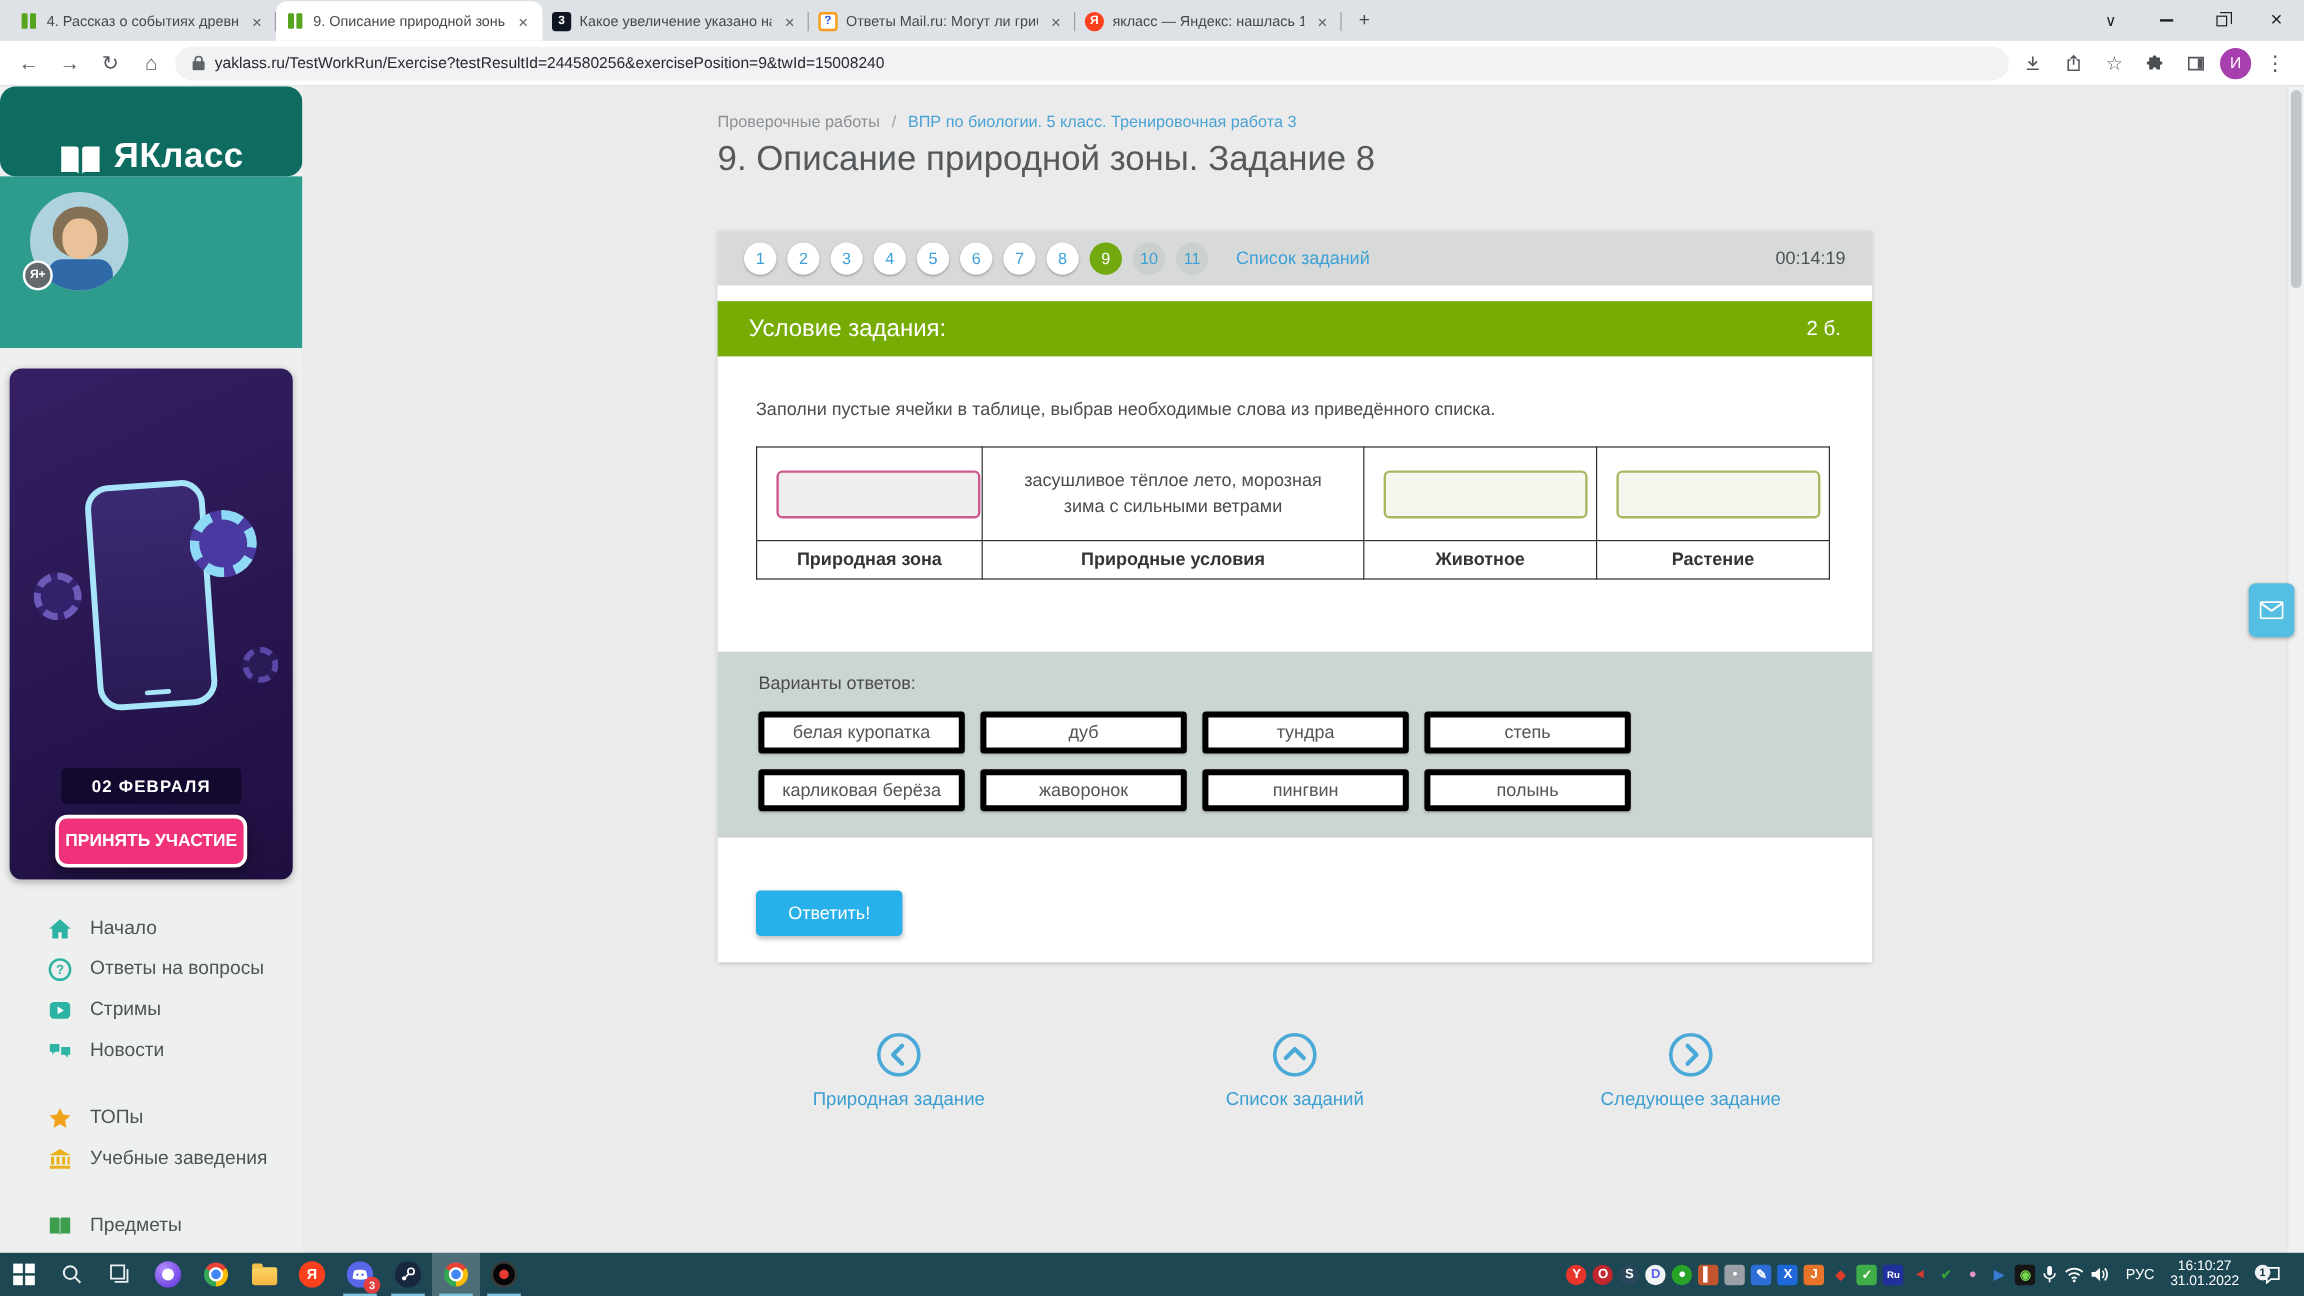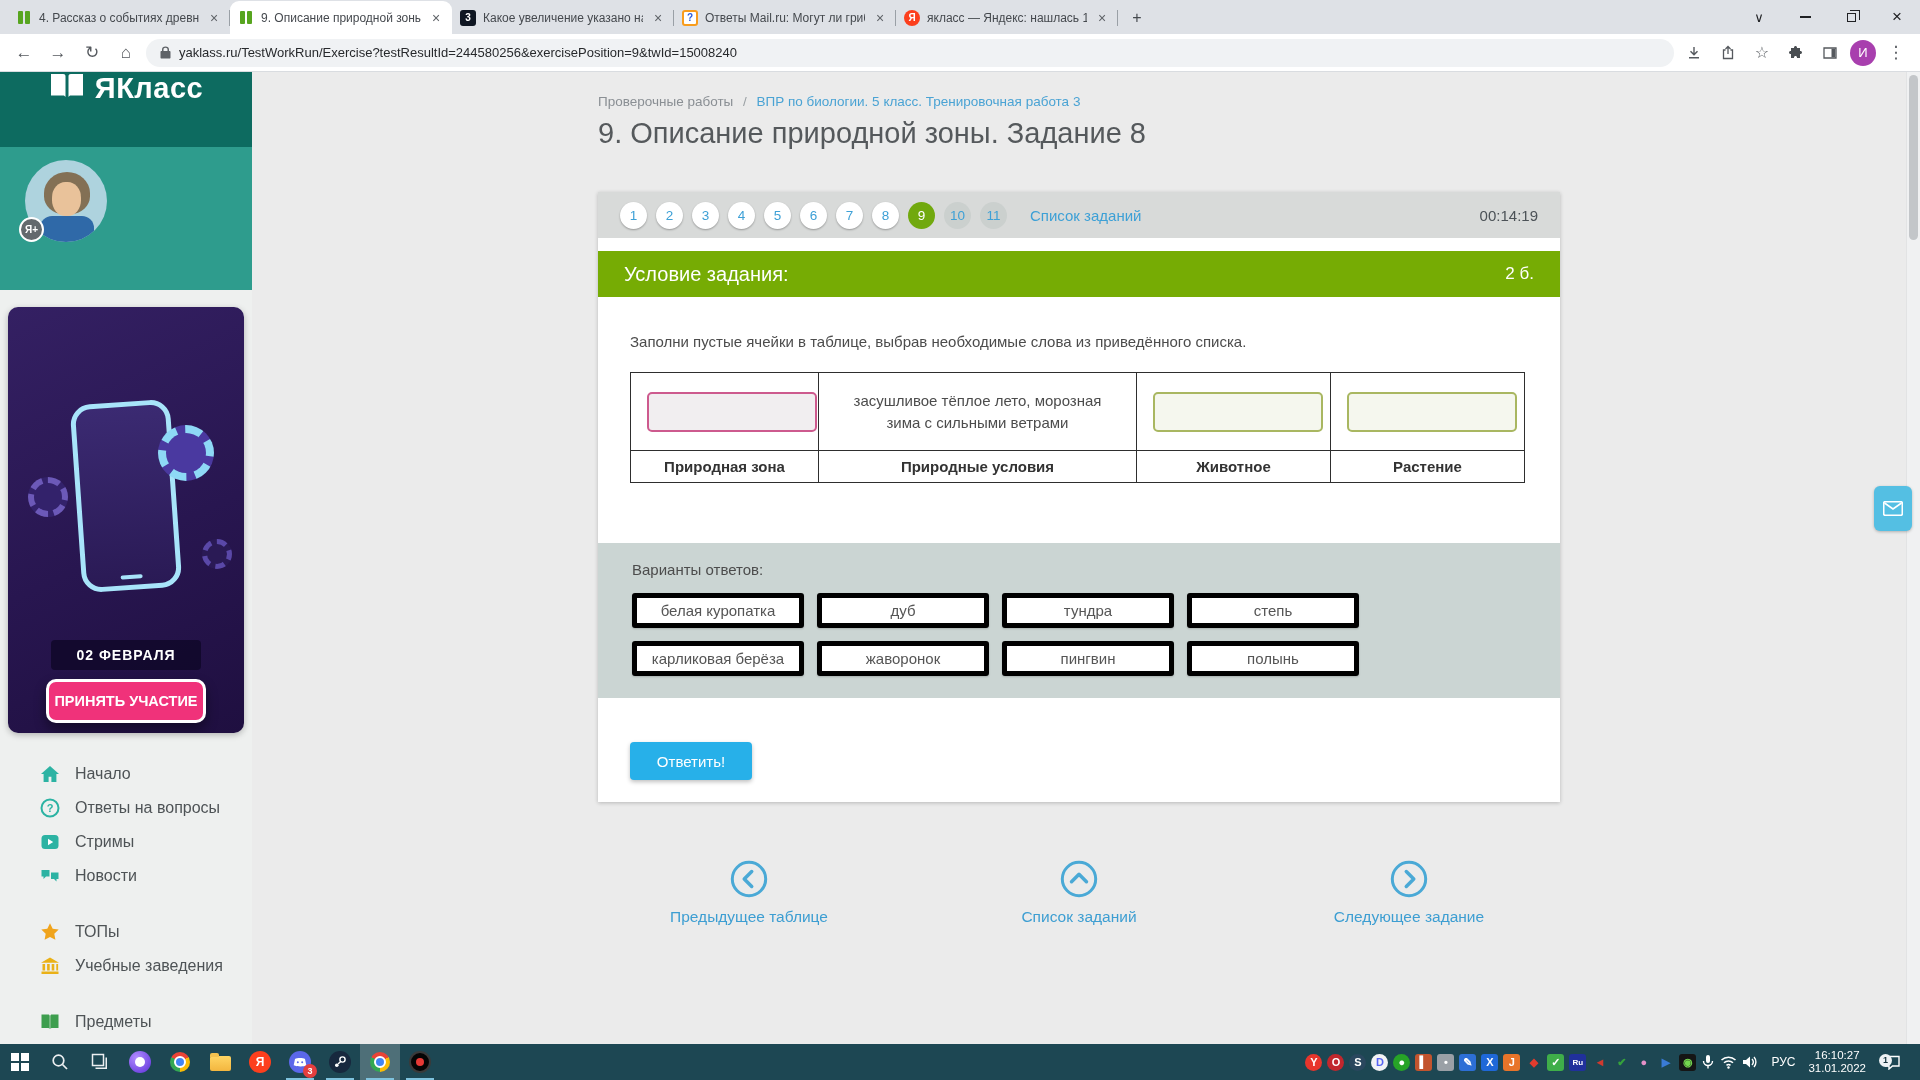--- a/index.html
+++ b/index.html
@@ -29,21 +29,21 @@
   .toolbar { height:38px; background:#fff; border-bottom:1px solid #d9dce0; display:flex; align-items:center; padding:0 10px; gap:6px; }
   .tbic { width:28px; height:28px; font-size:17px; color:#55595e; border-radius:50%; cursor:pointer; }
   .urlpill { flex:1; height:28px; background:#f0f2f4; border-radius:14px; display:flex; align-items:center; padding:0 14px; gap:8px; }
   .urltext { font-size:13px; color:#27292c;text-align:center; }
   .avatar-mini { width:26px; height:26px; border-radius:50%; background:#a83fae; color:#fff; font-size:13px; cursor:pointer; }
 
   
   #page { position:absolute; top:72px; left:0; right:0; bottom:36px; display:flex; }
 
   #sidebar { width:252px; flex:0 0 252px; background:#eef0ef; display:flex; flex-direction:column; }
-  .logo-block { height:75px; background:#0d6b60; display:flex; align-items:flex-start; justify-content:center; gap:10px; }
+  .logo-block { height:75px; background:#0d6b60; display:flex; align-items:flex-end; justify-content:center; gap:10px;border-radius:13px; }
   .logo-text { color:#fff; font-size:29px; font-weight:600; letter-spacing:.5px; }
   .profile-block { height:143px; background:#2e9c8d; position:relative; color:#fff; }
   .avatar-big { position:absolute; left:25px; top:13px; width:82px; height:82px; border-radius:50%; background:#aed3de; overflow:hidden; }
   .av-hair { position:absolute; left:19px; top:12px; width:46px; height:42px; background:#837055; border-radius:50% 50% 42% 42%; }
   .av-face { position:absolute; left:27px; top:22px; width:29px; height:34px; background:#e9c29a; border-radius:46%; }
   .av-body { position:absolute; left:15px; top:56px; width:54px; height:28px; background:#2f69a8; border-radius:12px 12px 0 0; }
   .plus-badge { position:absolute; left:-6px; bottom:0; width:25px; height:25px; border-radius:50%; background:#63696d; border:2px solid #fff; color:#fff; font-size:10px; font-weight:bold; }
   .pinfo { position:absolute; left:118px; top:15px; }
   .uname { font-size:15px; color:#e9f6f2; }
   .prow { display:flex; align-items:center; gap:8px; margin-top:9px; }
@@ -370,21 +370,21 @@
           <button class="answer-btn">Ответить!</button>
         </div>
       </div>
 
       <div class="bottom-nav">
         <div class="bnav">
           <svg width="38" height="38" viewBox="0 0 28 28">
               <circle cx="14" cy="14" r="12.3" fill="none" stroke="#4aa9d6" stroke-width="2.2"></circle>
               <polyline points="16,8.5 10.5,14 16,19.5" fill="none" stroke="#4aa9d6" stroke-width="2.6" stroke-linecap="round" stroke-linejoin="round"></polyline>
             </svg>
-          <span>Предыдущее таблице</span>
+          <span>Природная задание</span>
         </div>
         <div class="bnav">
           <svg width="38" height="38" viewBox="0 0 28 28">
               <circle cx="14" cy="14" r="12.3" fill="none" stroke="#4aa9d6" stroke-width="2.2"></circle>
               <polyline points="8.5,16 14,10.5 19.5,16" fill="none" stroke="#4aa9d6" stroke-width="2.6" stroke-linecap="round" stroke-linejoin="round"></polyline>
             </svg>
           <span>Список заданий</span>
         </div>
         <div class="bnav">
           <svg width="38" height="38" viewBox="0 0 28 28">

